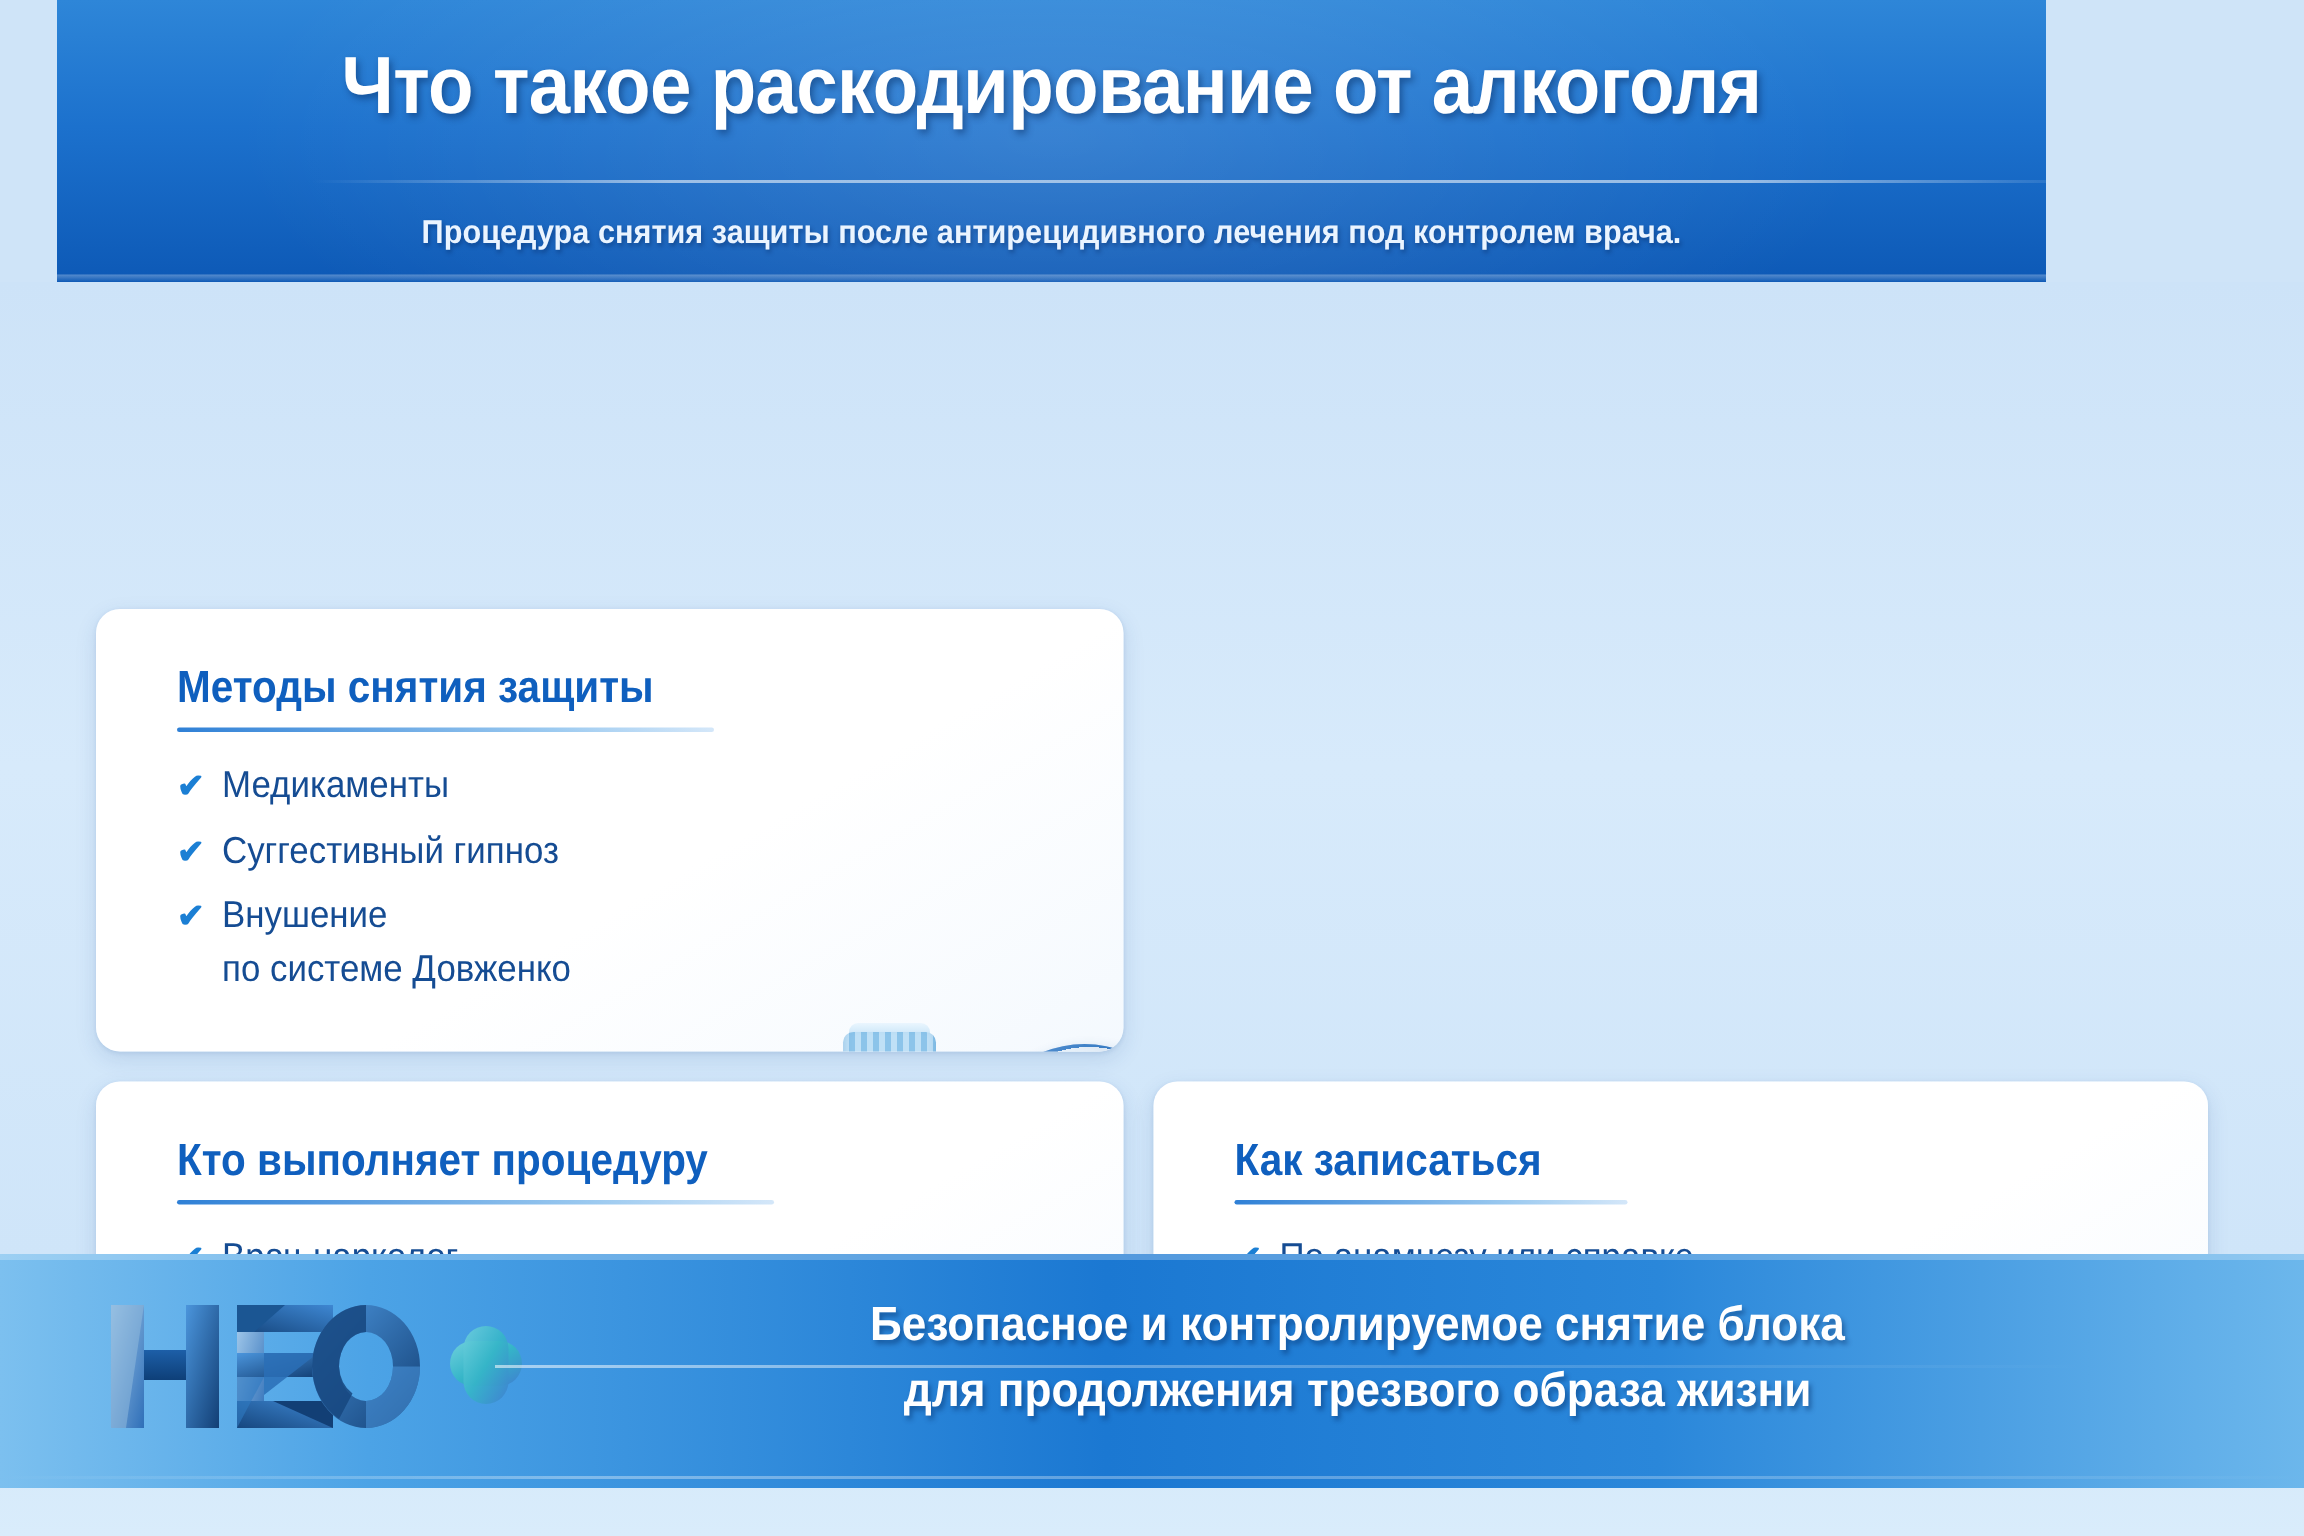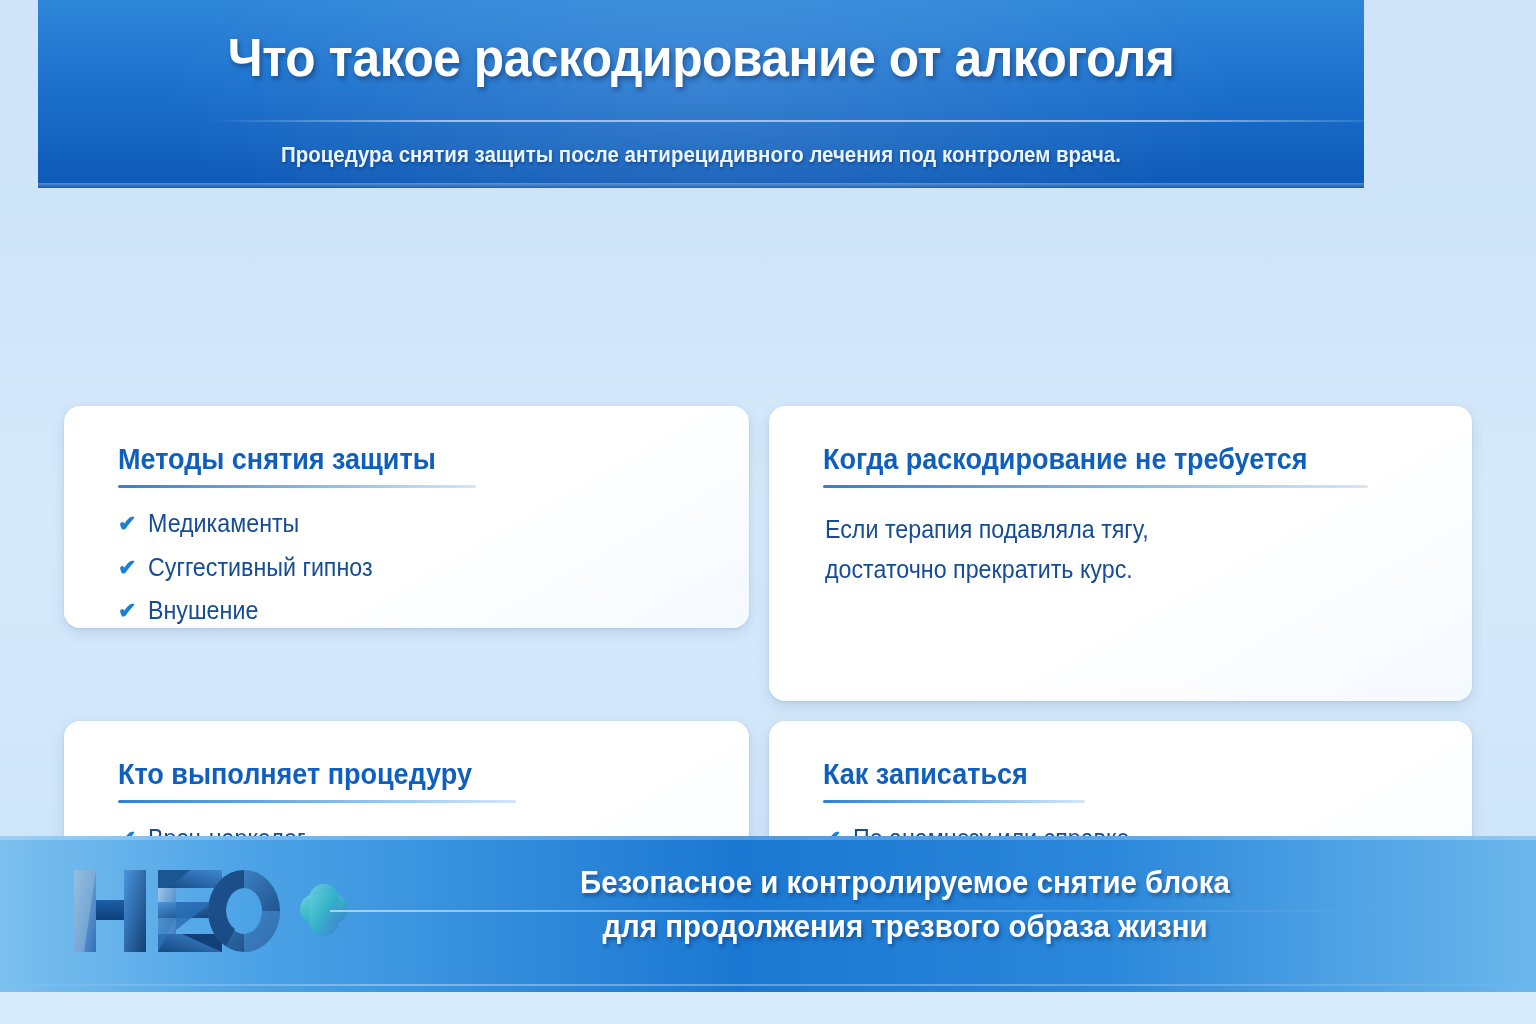--- a/index.html
+++ b/index.html
@@ -54,21 +54,21 @@
     background:linear-gradient(180deg,#cde3f8 0%, #d7eafb 50%, #cfe5f9 100%);
   }
 
   .card{
     position:absolute;
     background:linear-gradient(150deg,#ffffff 0%, #ffffff 58%, #f4f9fe 100%);
     border-radius:16px;
     box-shadow:0 5px 14px rgba(20,70,140,.13), 0 1px 3px rgba(20,70,140,.10);
     overflow:hidden;
   }
-  .c1{ left:64px;  top:218px; width:685px; height:222px; }
+  .c1{ left:64px;  top:218px; width:685px; height:295px; }
   .c2{ left:769px; top:218px; width:703px; height:295px; }
   .c3{ left:64px;  top:533px; width:685px; height:278px; }
   .c4{ left:769px; top:533px; width:703px; height:278px; }
 
   .card-title{
     position:absolute; left:54px; top:36px;
     color:#0f5fbe; font-size:30px; font-weight:bold;
     transform:scaleX(.90); transform-origin:left center;
     white-space:nowrap;
   }
@@ -196,27 +196,20 @@
 
       <div class="spiral">
         
       </div>
       <div class="cap-top"></div>
       <div class="cap"></div>
 
     </div>
   </div>
 
-  <div class="card c2">
-    <div class="card-title">Когда раскодирование не требуется</div>
-    <div class="title-rule" style="width:545px"></div>
-    <div class="plaintext">Если терапия подавляла тягу,
-достаточно прекратить курс.</div>
-
-  </div>
 
   <div class="card c3">
     <div class="card-title">Кто выполняет процедуру</div>
     <div class="title-rule" style="width:398px"></div>
     <div class="bullets">
       <div class="bullet">
         <span class="chk">✔</span>
         <span class="btext">Врач-нарколог,
 не обязательно
 в той же клинике</span>

